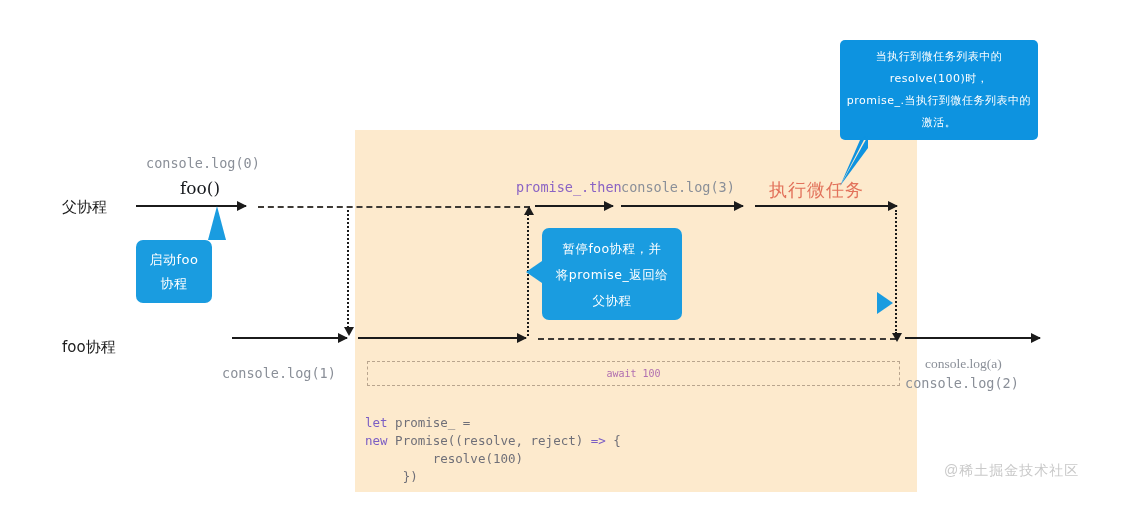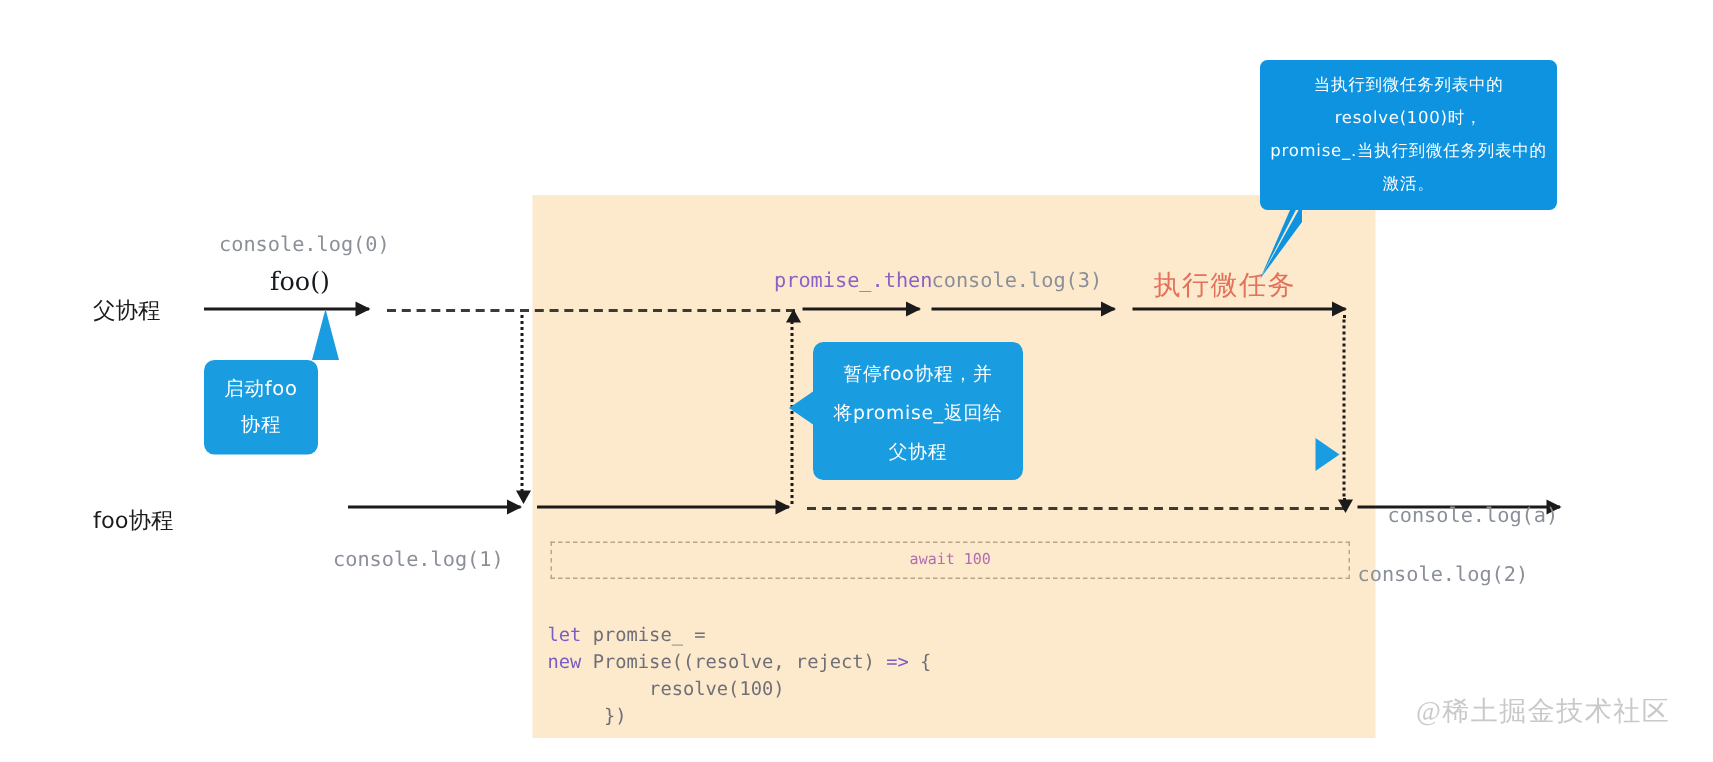--- a/index.html
+++ b/index.html
@@ -167,22 +167,22 @@
     color:#6f6f78;
     white-space:pre;
   }
   .code .kw{color:#7b5ec4;}
   .code .op{color:#7b5ec4;}
 
   
   .watermark{
     position:absolute;
     left:944px;top:462px;
-    font-family:Liberation Serif, serif;
-    font-size:18px;
+    font-family:Liberation Sans, sans-serif;
+    font-size:14px;
     color:#c9c9c9;
     white-space:nowrap;
     letter-spacing:1px;
   }
 </style>
 </head>
 <body>
 
 <div id="stage">
 
@@ -217,21 +217,21 @@
   </div>
 
   <div class="mono" style="left:146px;top:155px;">console.log(0)</div>
   <div class="serif-call" style="left:180px;top:178px;">foo()</div>
   <div class="mono" style="left:222px;top:365px;">console.log(1)</div>
 
   <div class="mono purple" style="left:516px;top:179px;">promise_.then</div>
   <div class="mono" style="left:621px;top:179px;">console.log(3)</div>
   <div class="hand-red" style="left:769px;top:178px;">执行微任务</div>
 
-  <div class="mono" style="left:925px;top:336px;">console.log(a)</div>
+  <div class="mono" style="left:925px;top:356px;font-family:Liberation Serif, serif;">console.log(a)</div>
   <div class="mono" style="left:905px;top:375px;">console.log(2)</div>
 
   <div class="tail tail-up-spike" style="left:208px;top:206px;"></div>
   <div class="blue-box" style="left:136px;top:240px;width:76px;height:63px;line-height:24px;">
     <span class="ln">启动foo</span>
     <span class="ln">协程</span>
   </div>
 
   <div class="tail tail-left" style="left:526px;top:261px;"></div>
   <div class="blue-box" style="left:542px;top:228px;width:140px;height:92px;line-height:26px;font-size:12.5px;">

